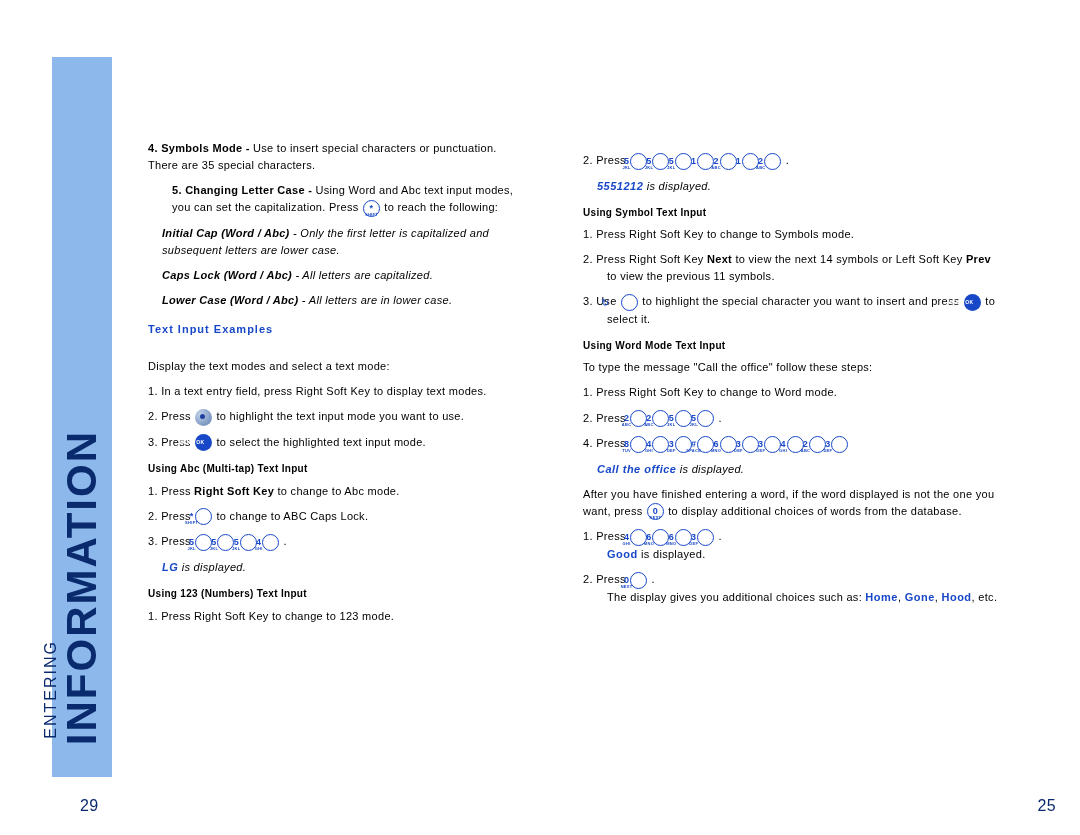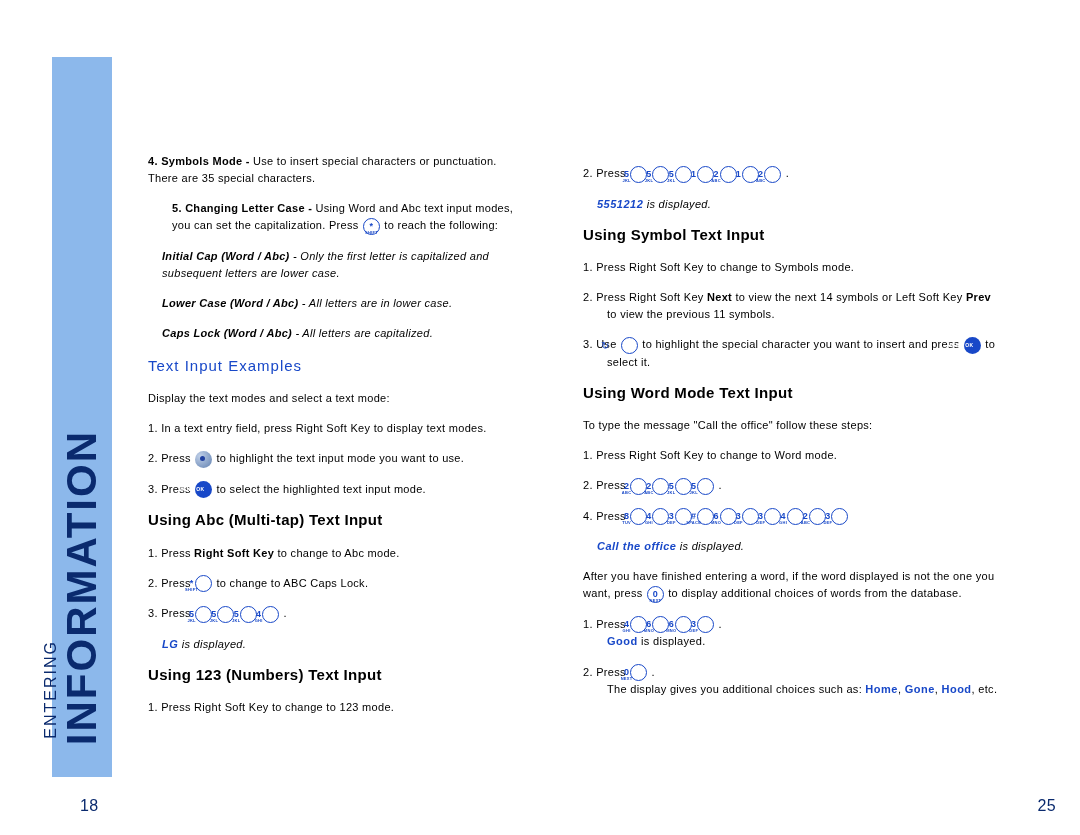--- a/index.html
+++ b/index.html
@@ -66,36 +66,36 @@
     width: 368px;
     line-height: 1.55;
   }
   .col-right {
     position: absolute;
     left: 583px;
     top: 152px;
     width: 420px;
     line-height: 1.55;
   }
-  p { margin-bottom: 8px; margin-top: 13px; }
+  p { margin-bottom: 8px; }
   .bold { font-weight: 900; }
   .section-title {
     color: #1848c8;
-    font-weight: 400;
+    font-weight: 700;
     letter-spacing: 1px;
     margin-top: 12px;
-    margin-bottom: 0;
-    font-size: 15px;
+    margin-bottom: 20px;
+    font-size: 11px;
   }
   .sub-title {
     color: #000;
     font-weight: 900;
     margin-top: 10px;
     margin-bottom: 6px;
-    font-size: 15px;
+    font-size: 10px;
   }
   .indent { padding-left: 14px; font-style: italic; }
   .hang { padding-left: 24px; text-indent: -24px; }
   .key {
     display: inline-block;
     width: 17px;
     height: 17px;
     border: 1.2px solid #1848c8;
     border-radius: 50%;
     color: #1848c8;
@@ -169,31 +169,31 @@
   .blue { color: #1848c8; font-weight: 600; letter-spacing: 0.5px;}
 </style>
 </head>
 <body>
 
 <div class="sidebar">
   <div class="sidebar-small">ENTERING</div>
   <div class="sidebar-big">INFORMATION</div>
 </div>
 
-<div class="page-left">18</div>
+<div class="page-left">29</div>
 <div class="page-right">25</div>
 
 <div class="col-left">
   <p><span class="bold">4. Symbols Mode - </span><span>Use to insert special characters or punctuation. There are 35 special characters.</span></p>
 
   <p class="hang" style="text-indent:0"><span class="bold">5. Changing Letter Case - </span><span>Using Word and Abc text input modes, you can set the capitalization. Press </span><span class="key"><span>*</span><span class="key-sub">SHIFT</span></span><span> to reach the following:</span></p>
 
   <p class="indent"><span class="bold">Initial Cap (Word / Abc)</span><span> - Only the first letter is capitalized and subsequent letters are lower case.</span></p>
+  <p class="indent"><span class="bold">Caps Lock (Word / Abc)</span><span> - All letters are capitalized.</span></p>
   <p class="indent"><span class="bold">Lower Case (Word / Abc)</span><span> - All letters are in lower case.</span></p>
-  <p class="indent"><span class="bold">Caps Lock (Word / Abc)</span><span> - All letters are capitalized.</span></p>
 
   <div class="section-title">Text Input Examples</div>
   <p>Display the text modes and select a text mode:</p>
   <p class="hang">1. In a text entry field, press Right Soft Key to display text modes.</p>
   <p class="hang"><span>2. Press </span><span class="nav-icon"></span><span> to highlight the text input mode you want to use.</span></p>
   <p class="hang"><span>3. Press </span><span class="key-solid">MENU OK</span><span> to select the highlighted text input mode.</span></p>
 
   <div class="sub-title">Using Abc (Multi-tap) Text Input</div>
   <p class="hang"><span>1. Press </span><span class="bold">Right Soft Key</span><span> to change to Abc mode.</span></p>
   <p class="hang"><span>2. Press </span><span class="key"><span>*</span><span class="key-sub">SHIFT</span></span><span> to change to ABC Caps Lock.</span></p>

